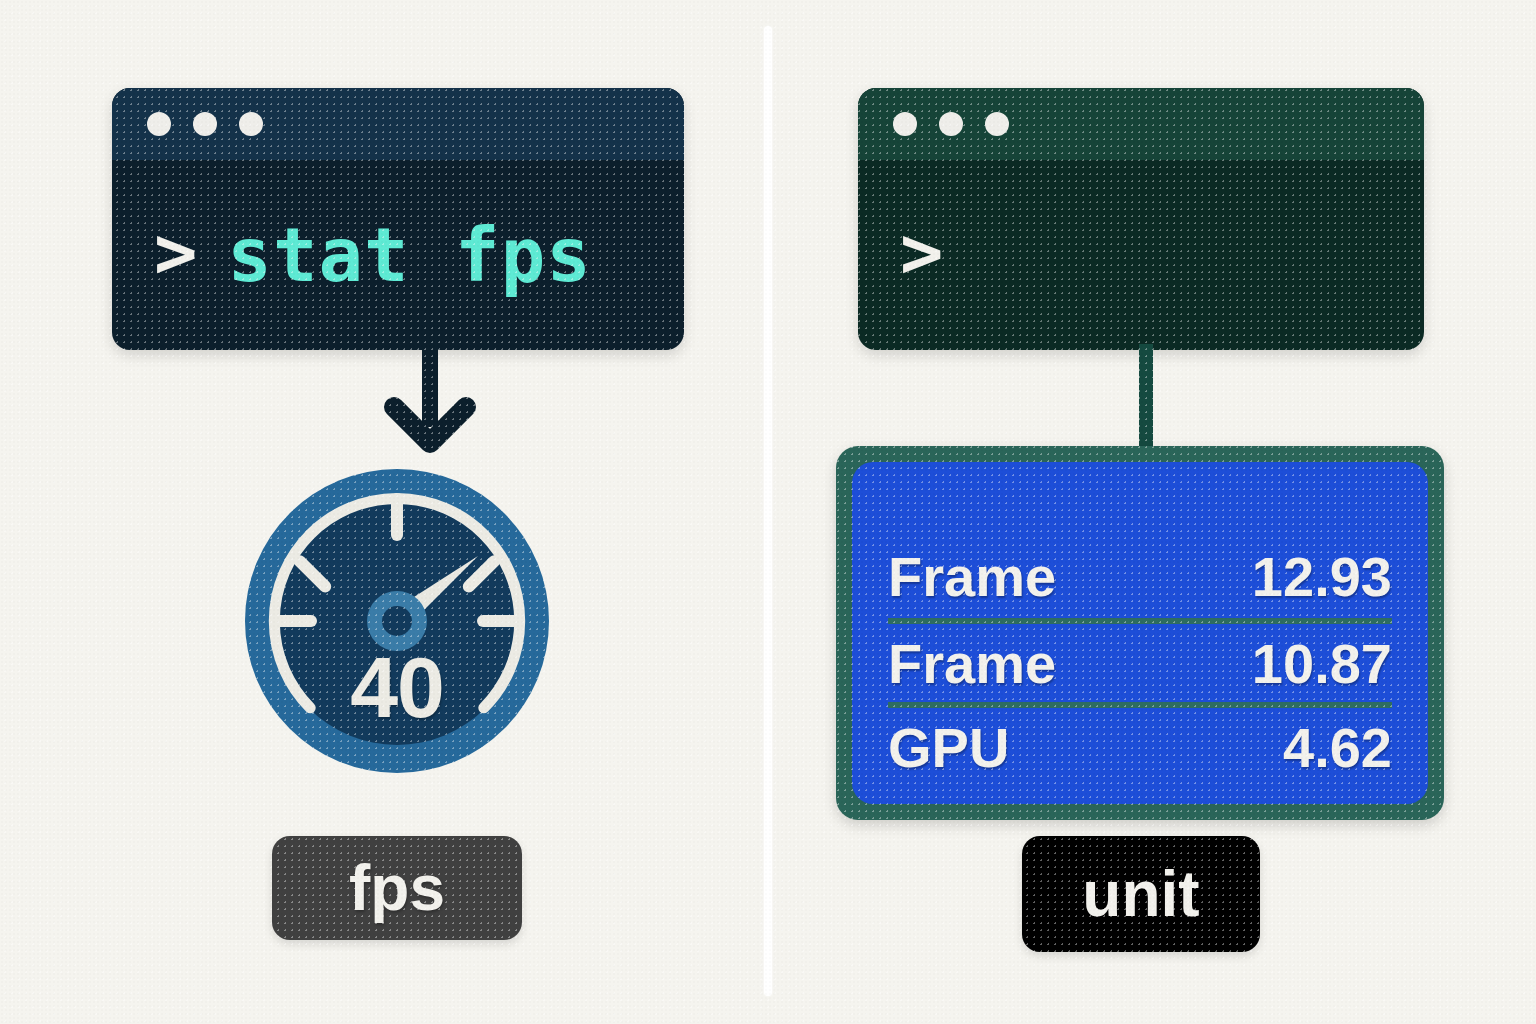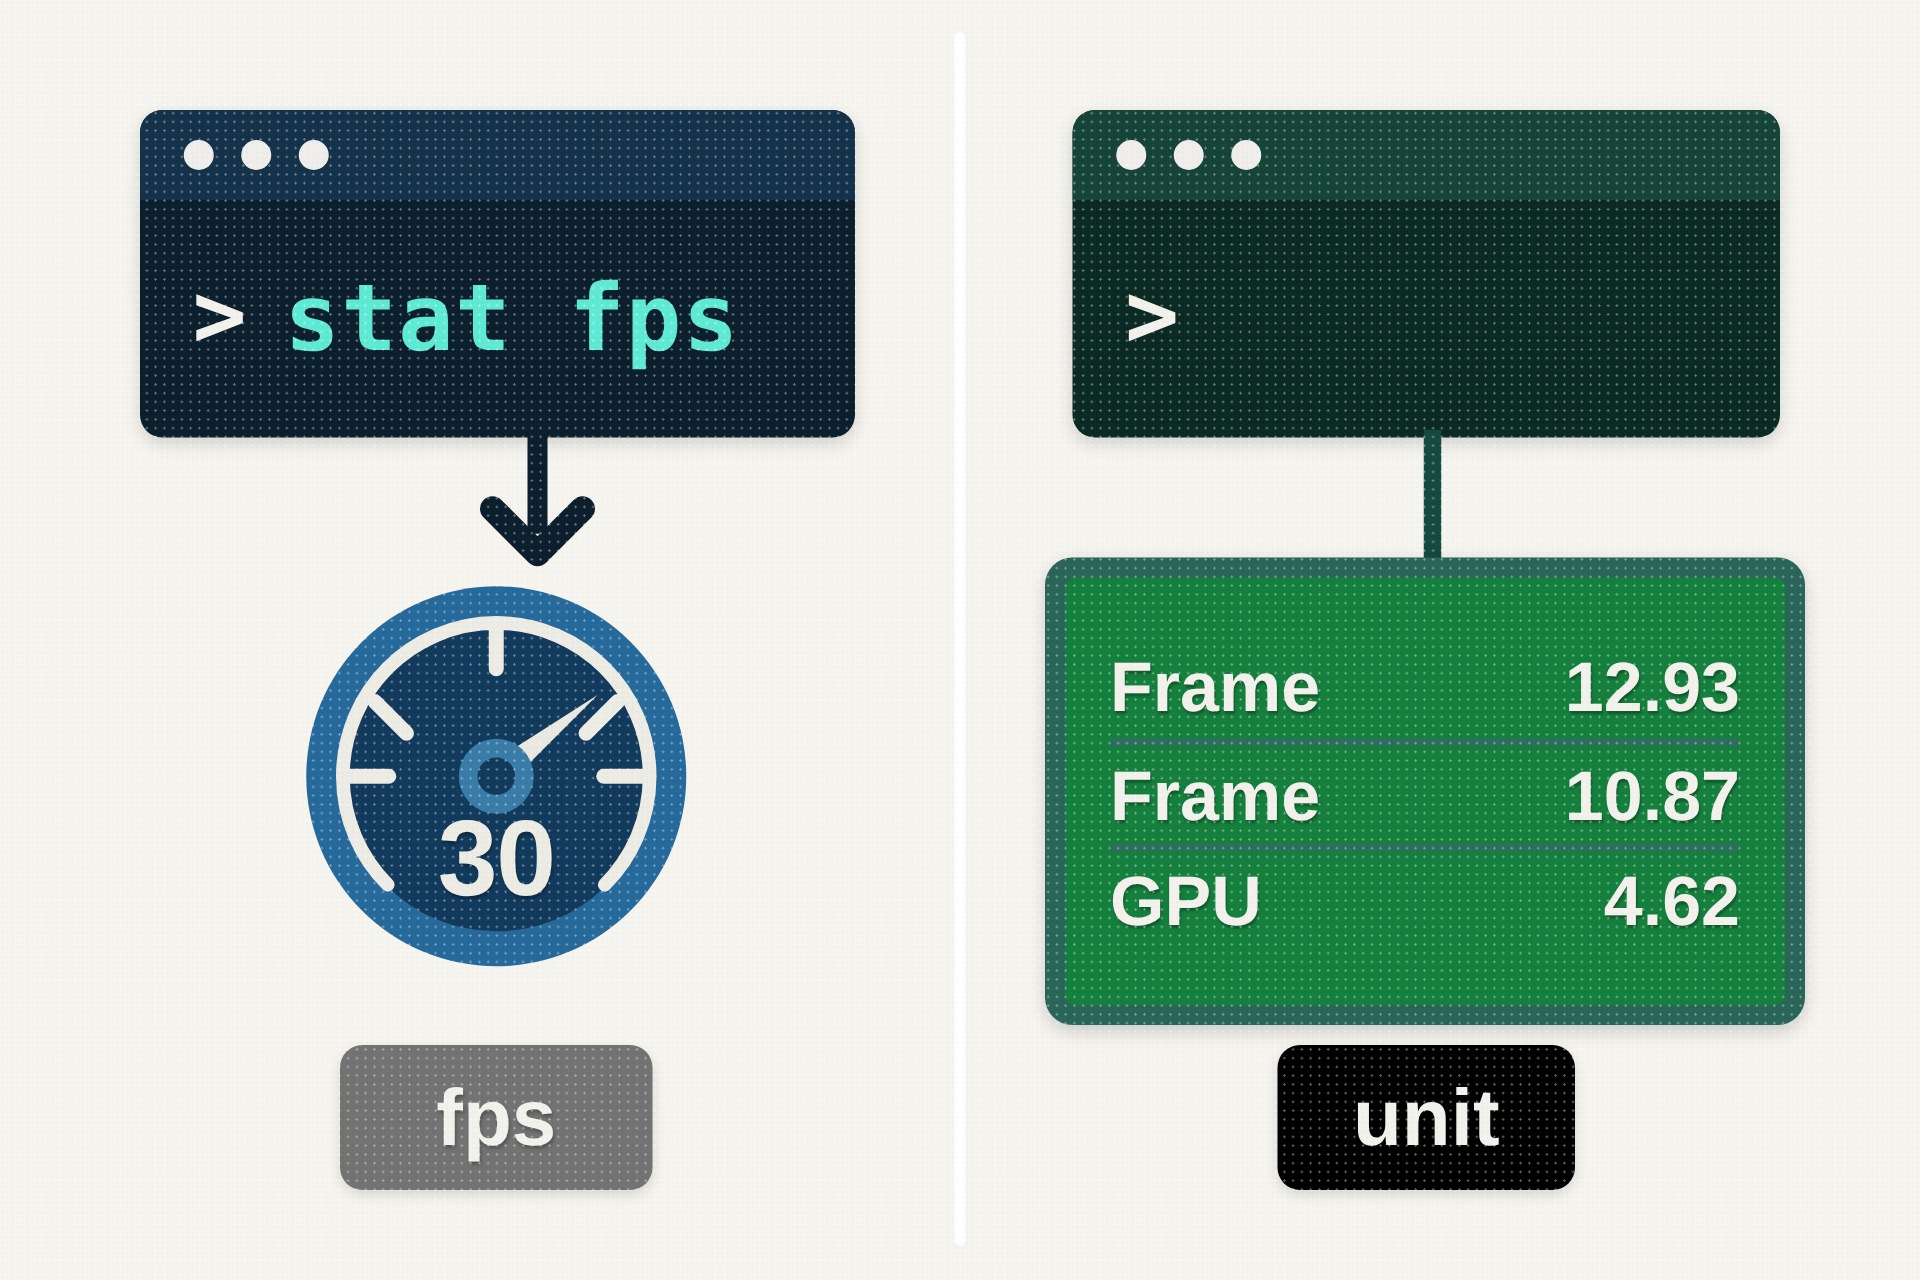--- a/index.html
+++ b/index.html
@@ -126,26 +126,26 @@
     position:absolute;
     left:836px; top:446px;
     width:608px; height:374px;
     background:#2a6559;
     border-radius:22px;
     padding:16px;
     box-shadow:0 5px 14px rgba(0,0,0,.16);
   }
   .stat-inner{
     width:100%; height:100%;
-    background:#15803d;
-    border-radius:8px;
+    background:#1d4ed8;
+    border-radius:21px;
     padding:18px 36px;
     display:flex;
     flex-direction:column;
-    justify-content:center;
+    justify-content:flex-end;
   }
   .stat-row{
     display:flex;
     align-items:center;
     justify-content:space-between;
     height:84px;
   }
   .stat-row + .stat-row{
     border-top:6px solid #2e6d60;
   }
@@ -163,21 +163,21 @@
     position:absolute;
     display:flex; align-items:center; justify-content:center;
     border-radius:18px;
     color:#f2f1ec;
     font-size:64px;
     font-weight:700;
     text-shadow:1px 2px 3px rgba(0,0,0,.28);
     box-shadow:0 4px 10px rgba(0,0,0,.12);
     font-family:"Liberation Sans", sans-serif;
   }
-  #badge-fps { left:272px; top:836px; width:250px; height:116px; background:#737373; }
+  #badge-fps { left:272px; top:836px; width:250px; height:104px; background:#404040; }
   #badge-unit{ left:1022px; top:836px; width:238px; height:116px; background:#000000; }
 </style>
 </head>
 <body>
 
 <div id="stage">
 
   <div class="divider"></div>
 
   <div class="terminal" id="term-fps">
@@ -214,21 +214,21 @@
         <line x1="159" y1="37" x2="159" y2="73"></line>
         <line x1="256.2" y1="99.2" x2="230.8" y2="124.6"></line>
         <line x1="281" y1="159" x2="245" y2="159"></line>
       </g>
 
       <path d="M 151 151 L 167 167 L 240 94 Z" fill="#e9e8e1"></path>
 
       <circle cx="159" cy="159" r="30" fill="#3a7ca8"></circle>
       <circle cx="159" cy="159" r="15" fill="#123a5c"></circle>
     </svg>
-    <div class="gauge-num">30</div>
+    <div class="gauge-num">40</div>
   </div>
 
   <div class="badge" id="badge-fps">fps</div>
 
   <div class="terminal" id="term-unit">
     <div class="term-bar">
       <span class="dot"></span>
       <span class="dot"></span>
       <span class="dot"></span>
     </div>

